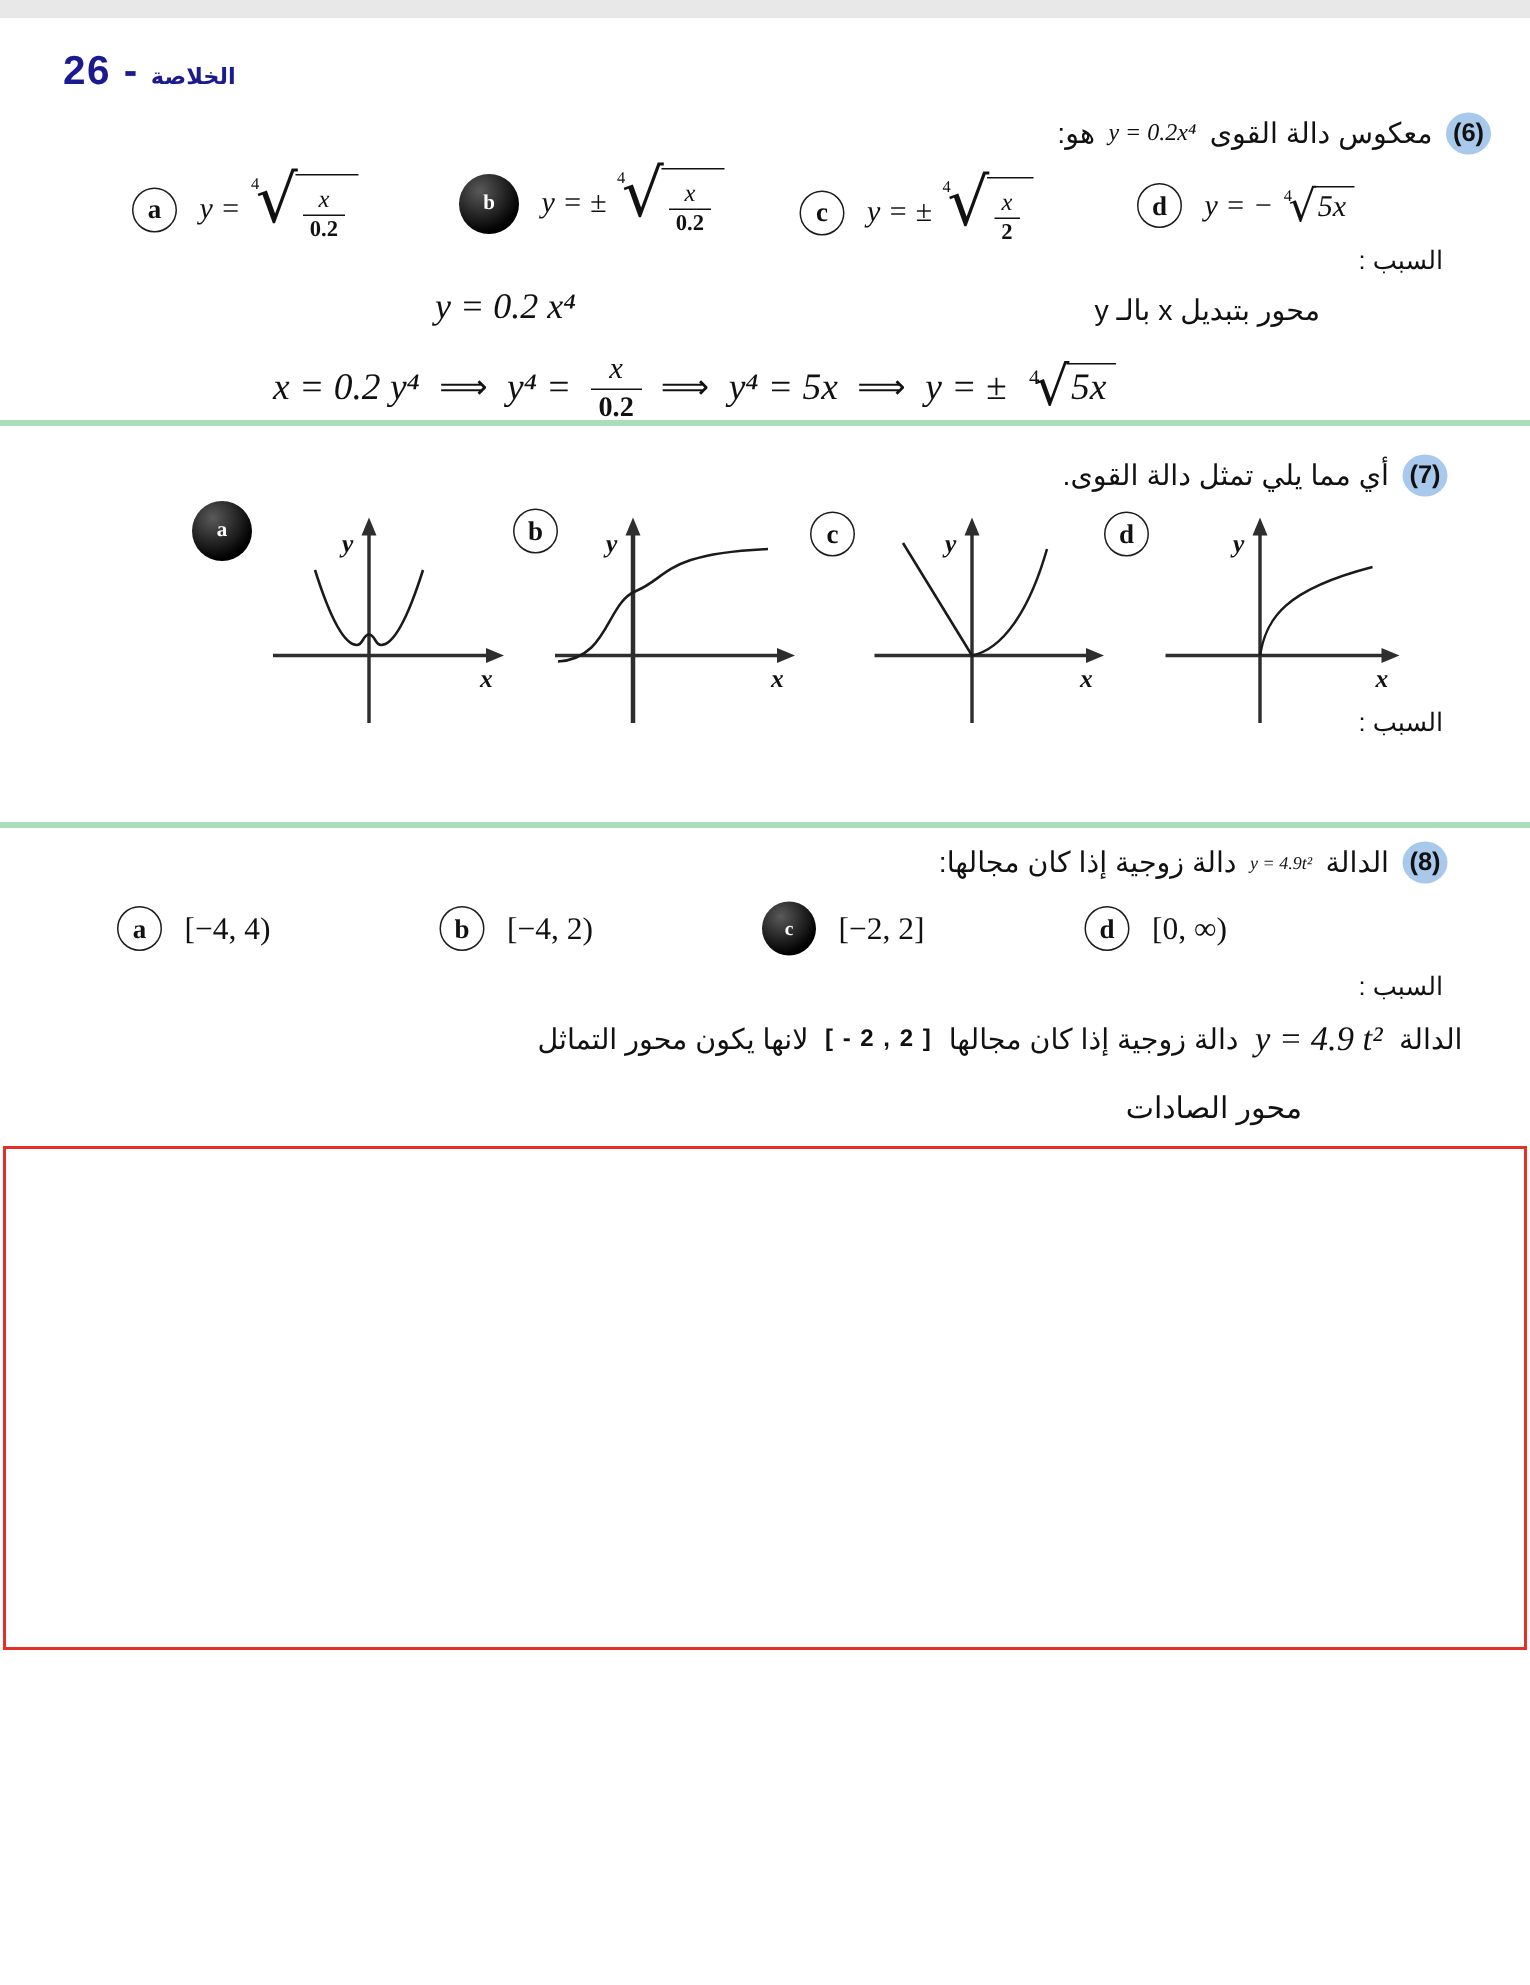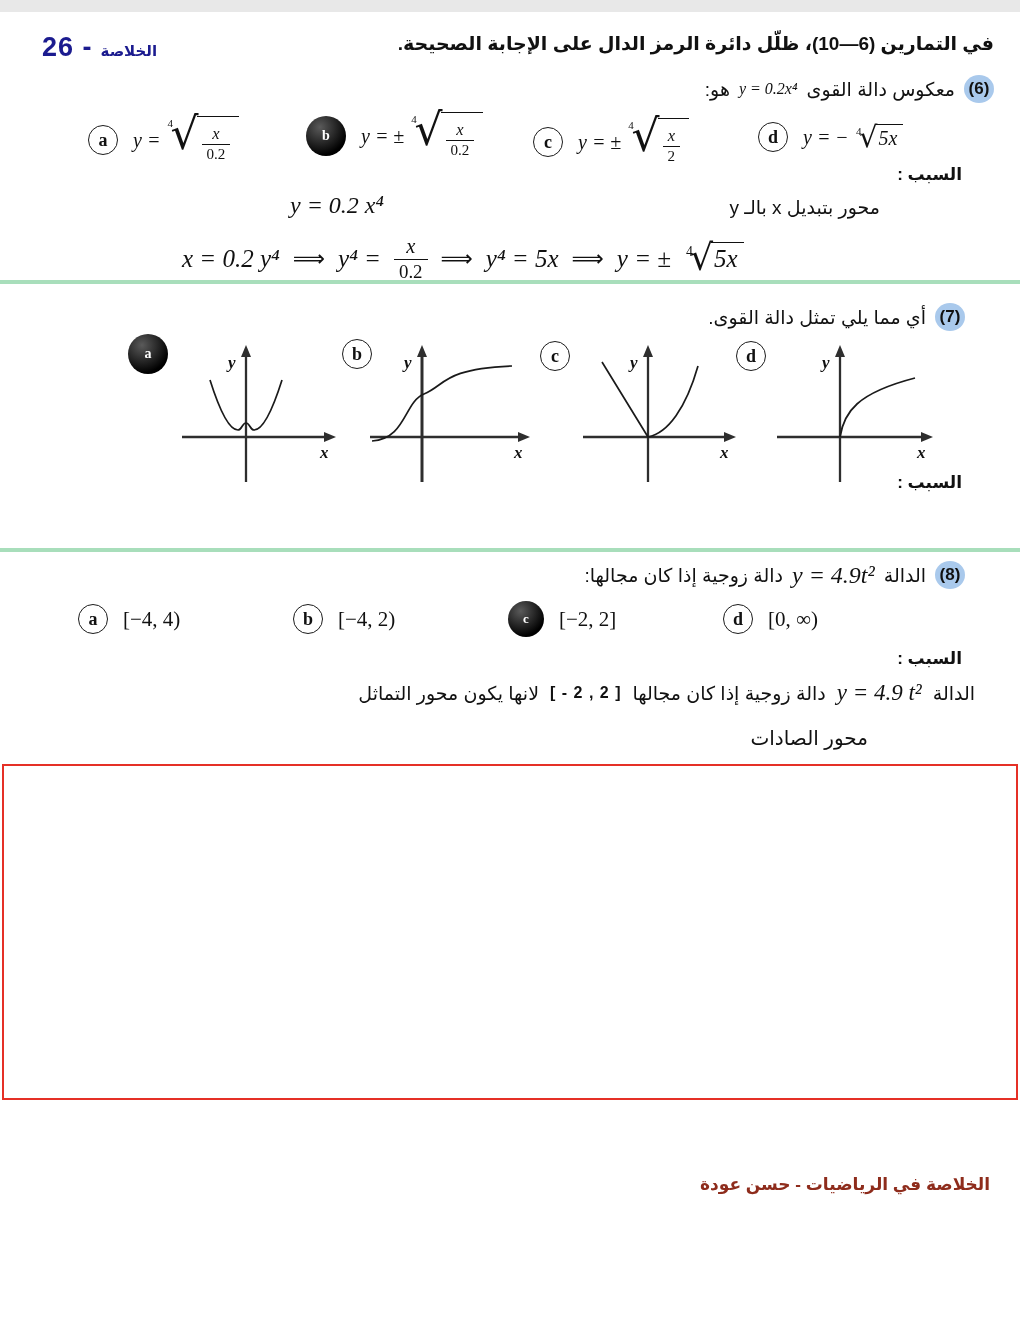--- a/index.html
+++ b/index.html
@@ -35,45 +35,44 @@
   .circ.sel.mid{width:36px;height:36px;font-size:13px;}
   
   .rad{display:inline-flex;align-items:flex-start;margin:0 2px;}
   .rad .idx{font-size:0.55em;font-style:normal;position:relative;top:0.12em;margin-right:-0.22em;z-index:2;}
   .rad .sign{font-style:normal;font-family:"DejaVu Sans",sans-serif;line-height:0.82;}
   .rad-lg .sign{font-size:2.2em;}
   .rad-lg .body{border-top:1.8px solid #111;padding:4px 9px 0 5px;margin-left:-2px;}
   .rad-sm .sign{font-size:1.45em;line-height:0.9;}
   .rad-sm .body{border-top:1.8px solid #111;padding:2px 6px 0 3px;margin-left:-2px;}
   .frac{display:inline-flex;flex-direction:column;text-align:center;line-height:1.18;font-size:0.82em;}
-  .frac .den{border-top:1.7px solid #111;font-size:0.92em;}
+  .frac .den{border-top:1.7px solid #111;font-size:0.92em;font-weight:bold;}
   .frac .num{padding:0 5px 1px;}
   .frac .den{padding:1px 5px 0;}
-  .reason{font-size:17px;font-weight:bold;}
+  .reason{font-size:17px;font-weight:normal;}
   .divider{left:0;right:0;height:4px;background:#a8debb;}
   .graph-row svg{overflow:visible;}
   .axis{stroke:#2e2e2e;stroke-width:2.3;fill:none;}
   .curve{stroke:#1a1a1a;stroke-width:1.7;fill:none;}
   .ah{fill:#2e2e2e;}
   .axlbl{font-family:"Liberation Serif","DejaVu Serif",serif;font-style:italic;font-weight:bold;font-size:17px;fill:#111;}
   .interval{font-family:Liberation Serif, serif;font-size:21px;}
   .red-box{left:2px;top:752px;width:1012px;height:332px;border:2px solid #e53026;background:#fff;}
   .footer{right:30px;top:1162px;color:#8e2c1c;font-size:17px;font-weight:bold;}
   .imp{font-family:"DejaVu Sans",sans-serif;font-style:normal;font-size:0.9em;position:relative;top:-1px;}
 </style>
 </head>
 <body>
 
 <div class="page">
 
   <div class="abs hdr-left">
     <span class="num">26 -</span>
     <span class="lbl">الخلاصة</span>
   </div>
-  <div class="abs instruction rtl">في التمارين (6—10)، ظلّل دائرة الرمز الدال على الإجابة الصحيحة.</div>
 
   <div class="abs qtitle rtl" style="right:26px;top:63px;">
     <span class="qbadge">(6)</span>
     <span class="ar">معكوس دالة القوى</span>
     <span class="math" dir="ltr" style="font-size:16px;">y = 0.2x⁴</span>
     <span class="ar">هو:</span>
   </div>
 
   <div class="abs opt" style="left:88px;top:104px;">
     <span class="circ">a</span>
@@ -204,21 +203,21 @@
     </svg>
   </div>
 
   <div class="abs reason rtl" style="right:58px;top:460px;">السبب :</div>
 
   <div class="abs divider" style="top:536px;"></div>
 
   <div class="abs qtitle rtl" style="right:55px;top:549px;">
     <span class="qbadge">(8)</span>
     <span class="ar">الدالة</span>
-    <span class="math" dir="ltr" style="font-size:24px;">y = 4.9t²</span>
+    <span class="math" dir="ltr" style="font-size:12px;">y = 4.9t²</span>
     <span class="ar">دالة زوجية إذا كان مجالها:</span>
   </div>
 
   <div class="abs opt" style="left:78px;top:592px;">
     <span class="circ">a</span>
     <span class="interval" dir="ltr">[−4, 4)</span>
   </div>
   <div class="abs opt" style="left:293px;top:592px;">
     <span class="circ">b</span>
     <span class="interval" dir="ltr">[−4, 2)</span>
@@ -237,15 +236,14 @@
     <span>الدالة</span>
     <span class="math" dir="ltr" style="font-size:23px;">y = 4.9 t²</span>
     <span>دالة زوجية إذا كان مجالها</span>
     <span class="bold" dir="ltr" style="font-size:16px;letter-spacing:1px;">[ - 2 , 2 ]</span>
     <span>لانها يكون محور التماثل</span>
   </div>
   <div class="abs rtl" style="right:152px;top:714px;font-size:20px;">محور الصادات</div>
 
   <div class="abs red-box"></div>
 
-  <div class="abs footer rtl">الخلاصة في الرياضيات - حسن عودة</div>
 
 </div>
 
 </body></html>

